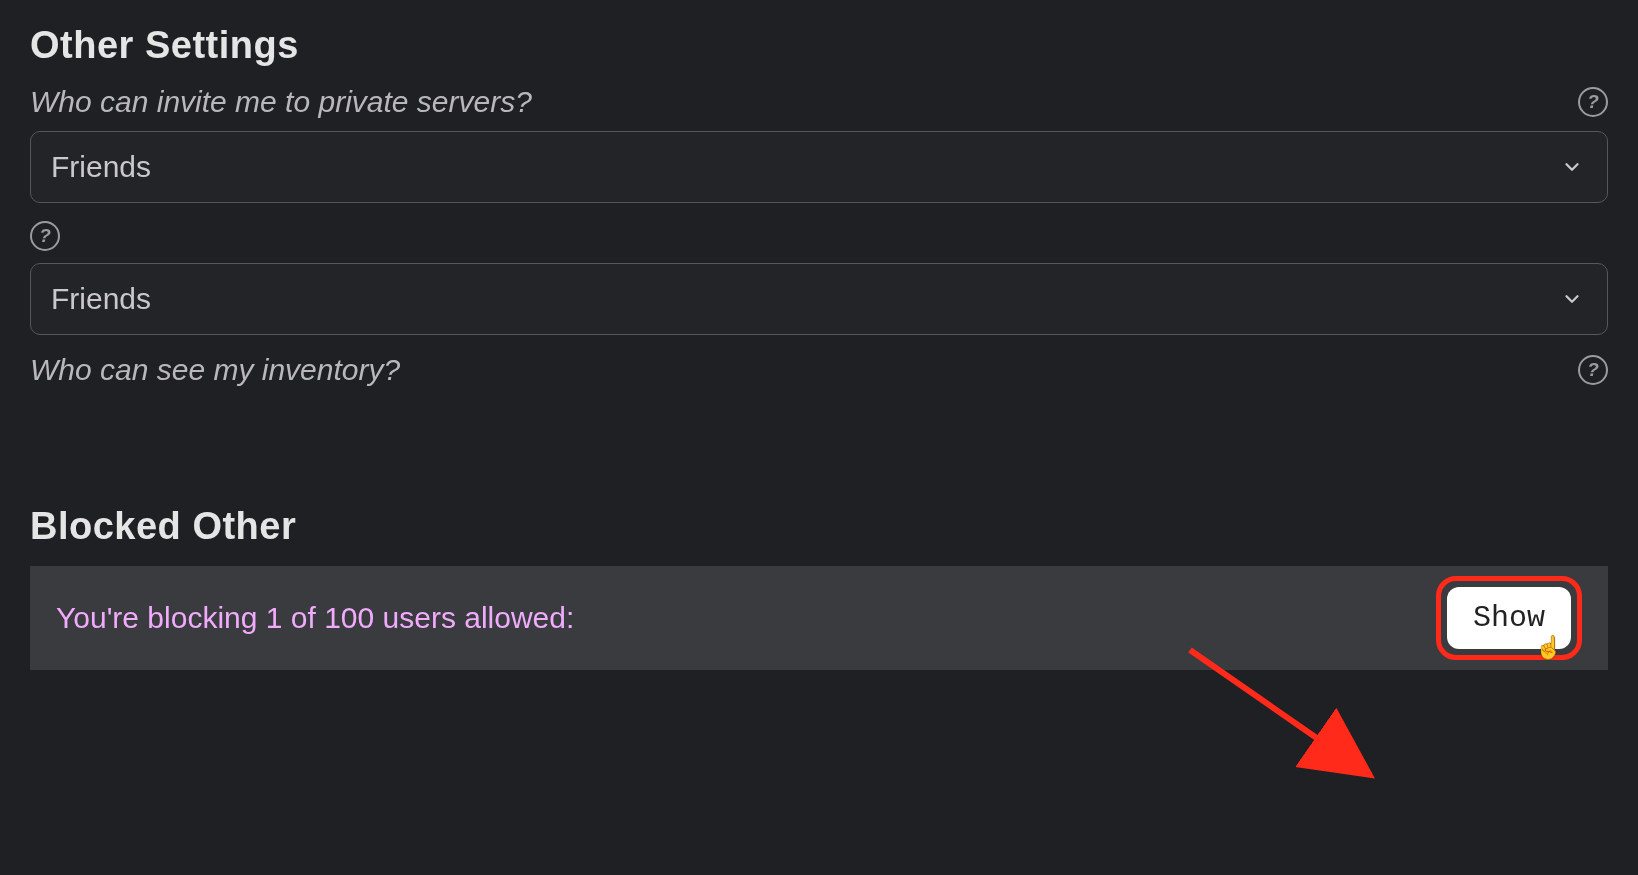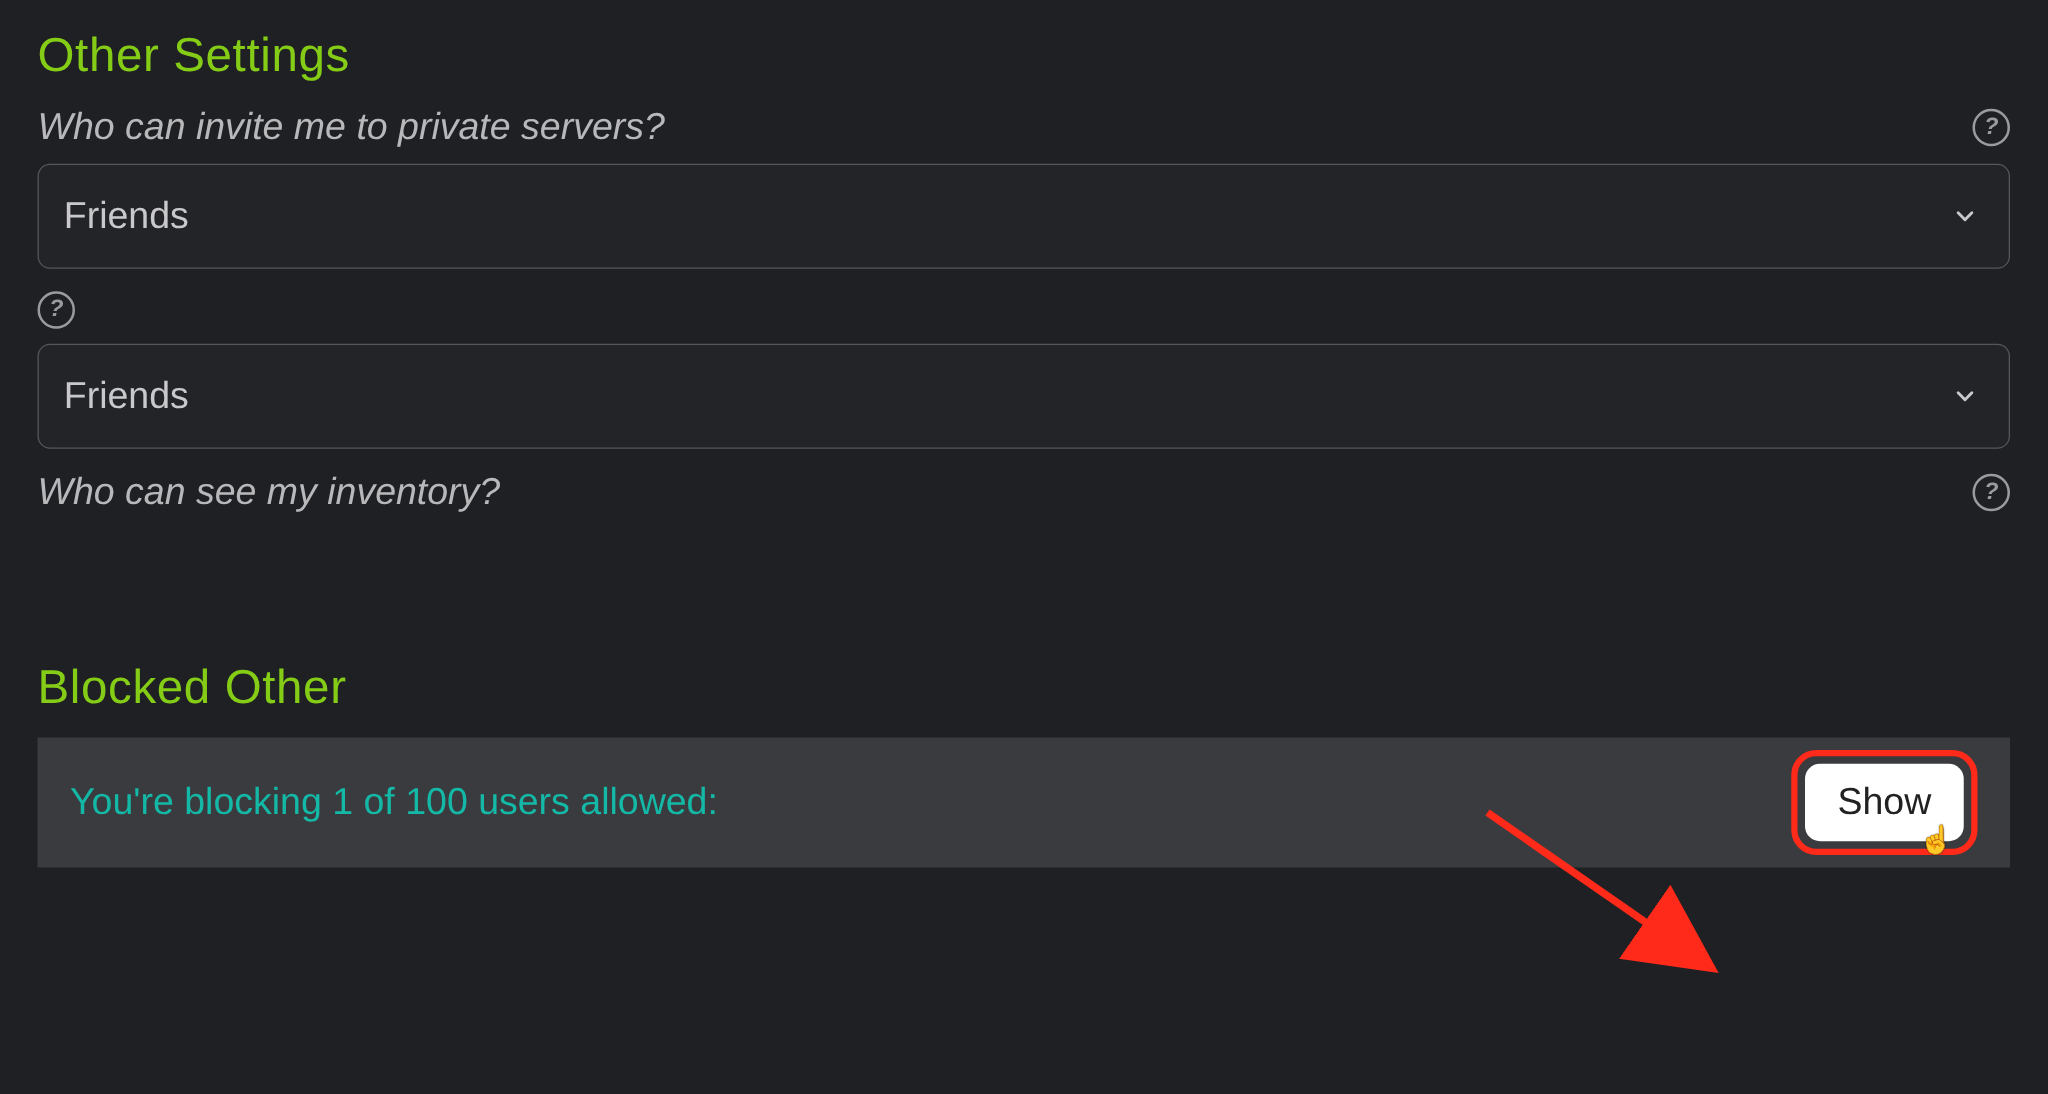--- a/index.html
+++ b/index.html
@@ -7,24 +7,24 @@
   body {
     background: #1f2023;
     font-family: "Helvetica Neue", Arial, sans-serif;
     color: #fff;
     padding: 24px 30px 0 30px;
     position: relative;
   }
 
   .section-title {
     font-size: 38px;
-    font-weight: 400;
+    font-weight: 700;
     letter-spacing: 0.5px;
     margin-bottom: 18px;
-    color: #84cc16;
+    color: #e5e5e5;
   }
 
   .setting-block { margin-bottom: 18px; }
 
   .label-row {
     display: flex;
     align-items: center;
     justify-content: space-between;
     margin-bottom: 12px;
     font-style: italic;
@@ -44,21 +44,21 @@
     justify-content: center;
     color: #9b9b9e;
     font-size: 19px;
     font-weight: 600;
     cursor: pointer;
     flex: none;
   }
 
   .select {
     width: 100%;
-    height: 84px;
+    height: 72px;
     background: #232428;
     border: 1px solid #56575a;
     border-radius: 10px;
     display: flex;
     align-items: center;
     justify-content: space-between;
     padding: 0 24px 0 20px;
     cursor: pointer;
   }
   .select-value {
@@ -79,39 +79,39 @@
     width: 100%;
     height: 104px;
     display: flex;
     align-items: center;
     justify-content: space-between;
     padding: 0 26px;
     position: relative;
   }
   .blocked-text {
     font-size: 30px;
-    color: #14b8a6;
+    color: #f0abfc;
   }
 
   .show-wrap {
     border: 5px solid #ff2a1a;
     border-radius: 20px;
     padding: 6px;
     position: relative;
   }
   .show-button {
     background: #fff;
     color: #222;
     border: none;
     border-radius: 12px;
     font-size: 30px;
     font-weight: 500;
     padding: 14px 26px;
     cursor: pointer;
-    font-family: Liberation Sans, sans-serif;
+    font-family: Liberation Mono, monospace;
     position: relative;
   }
 
   
   .arrow {
     position: absolute;
     pointer-events: none;
   }
 
   

